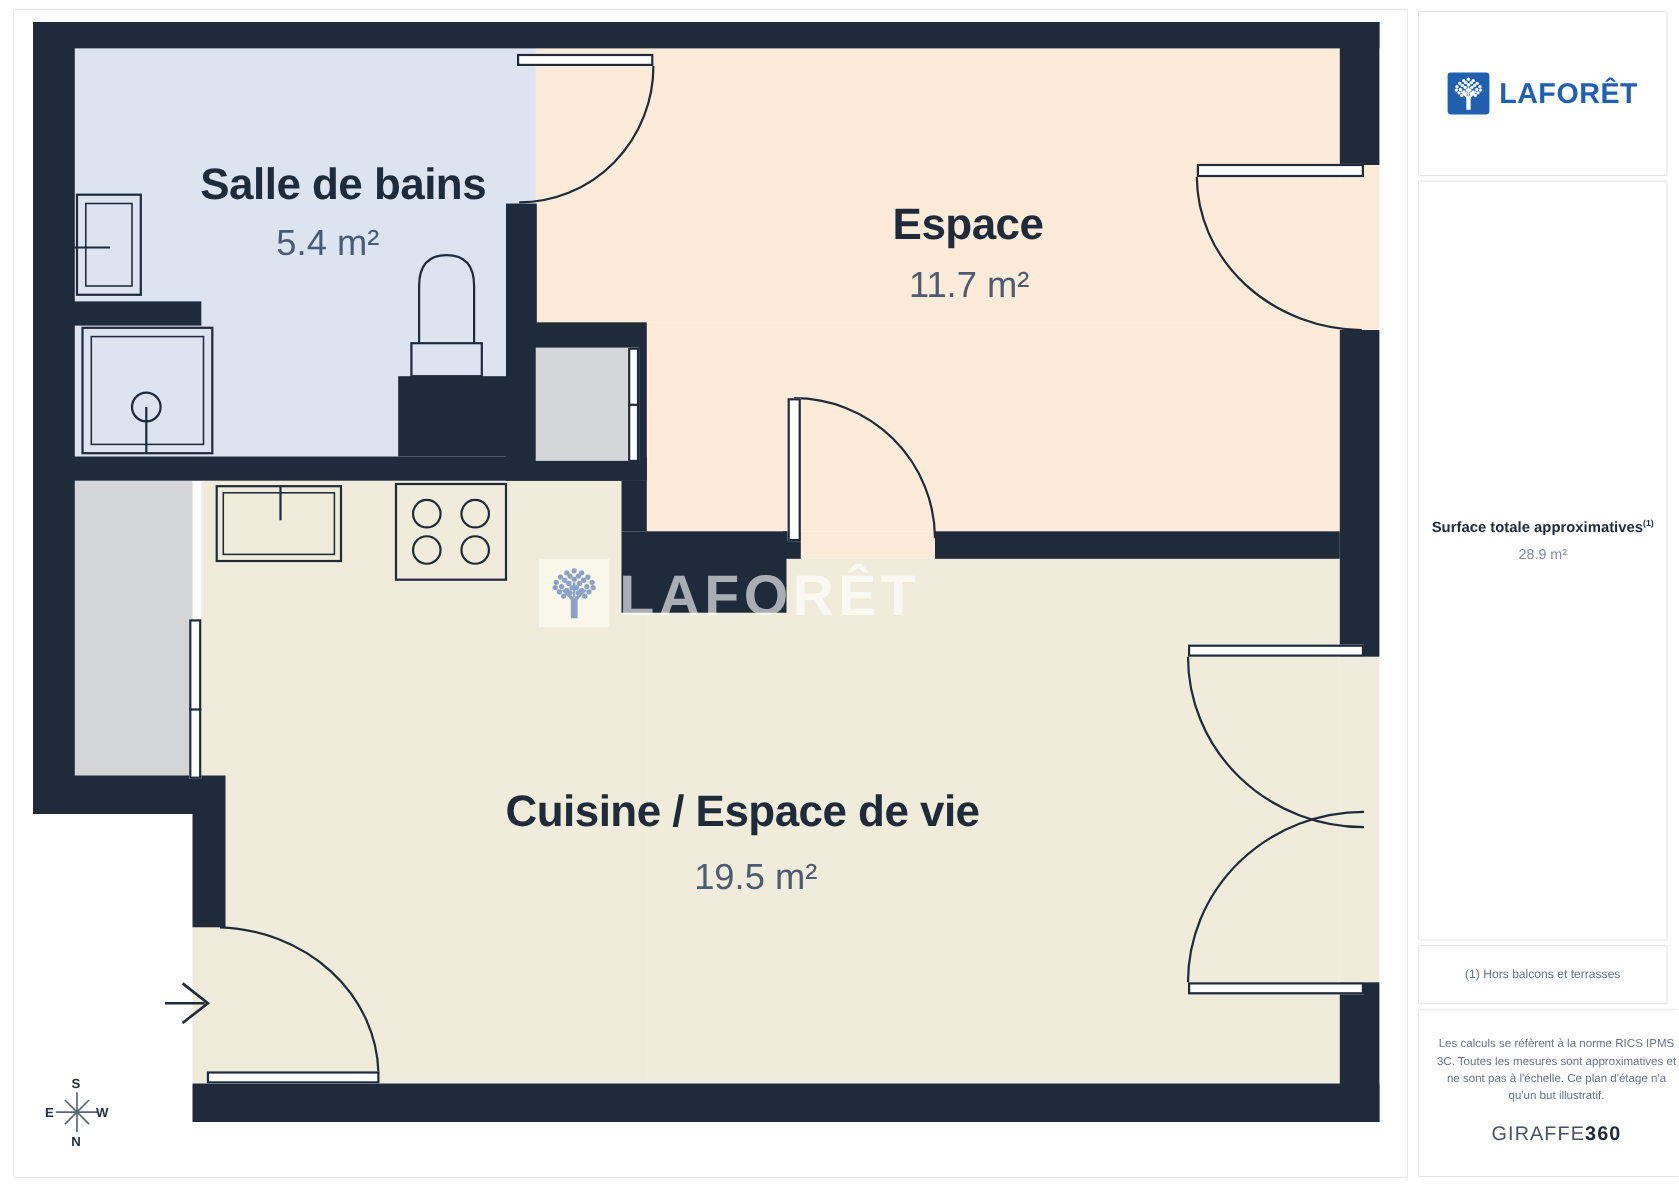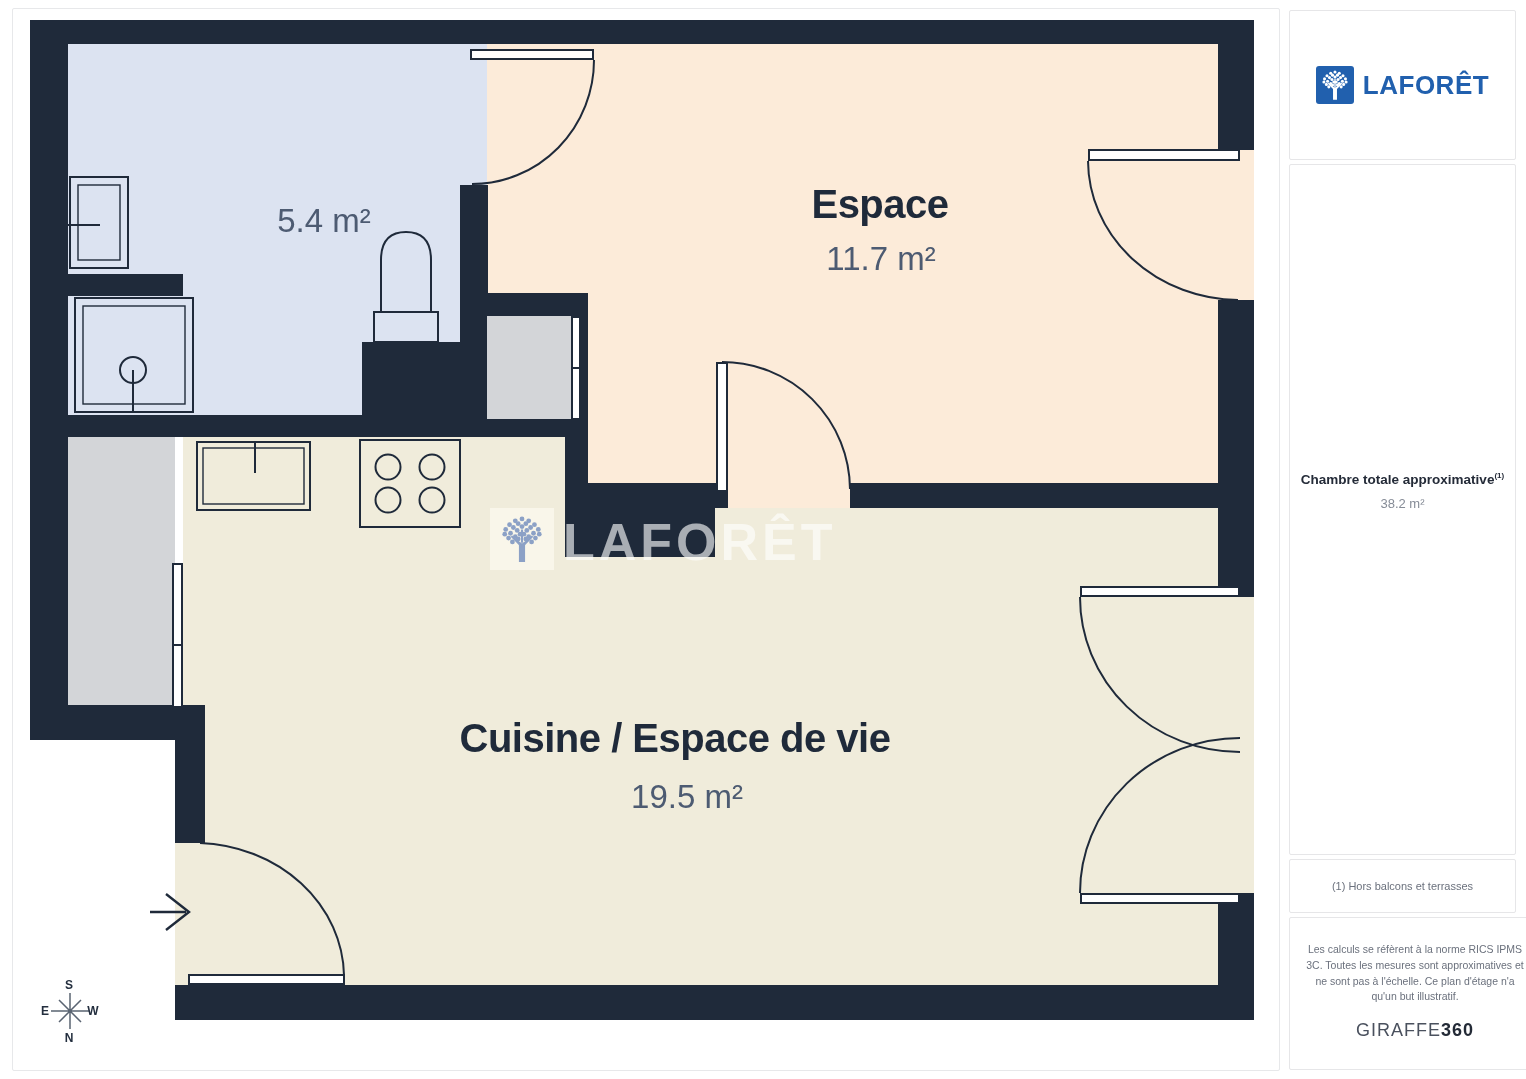--- a/index.html
+++ b/index.html
@@ -186,21 +186,22 @@
   <div class="abs leaf" style="left:1080px;top:893px;width:160px;height:11px;"></div>
   <div class="abs leaf" style="left:188px;top:974px;width:157px;height:11px;"></div>
 
   <div class="wm-box" style="left:490px;top:508px;width:64px;height:62px;">
     <svg width="46" height="50" style="color:#8ca1c6;">
         <use href="#tree"></use>
       </svg>
   </div>
   <div class="wm-text" style="left:563px;top:512px;">LAFORÊT</div>
 
-  <div class="rarea" style="left:324px;top:202px;">5.4 m²</div>
+  <div class="rname" style="left:312px;top:146px;">Salle de bains</div>
+  <div class="rarea" style="left:298px;top:202px;">5.4 m²</div>
   <div class="rname" style="left:880px;top:182px;">Espace</div>
   <div class="rarea" style="left:881px;top:240px;">11.7 m²</div>
   <div class="rname" style="left:675px;top:716px;">Cuisine / Espace de vie</div>
   <div class="rarea" style="left:675px;top:778px;margin-left:12px;">19.5 m²</div>
 
   <div class="compass-letter" style="left:69px;top:985px;">S</div>
   <div class="compass-letter" style="left:45px;top:1011px;">E</div>
   <div class="compass-letter" style="left:93px;top:1011px;">W</div>
   <div class="compass-letter" style="left:69px;top:1038px;">N</div>
 
@@ -210,22 +211,22 @@
         <svg width="30" height="32">
             <use href="#tree"></use>
           </svg>
       </div>
       <span class="logo-text">LAFORÊT</span>
     </div>
   </div>
 
   <div class="sb-box" style="left:1289px;top:164px;width:227px;height:691px;">
     <div style="padding-top:306px;">
-      <div class="surf-title"><span>Chambre totale approximative</span><sup>(1)</sup></div>
-      <div class="surf-value">38.2 m²</div>
+      <div class="surf-title"><span>Surface totale approximatives</span><sup>(1)</sup></div>
+      <div class="surf-value">28.9 m²</div>
     </div>
   </div>
 
   <div class="sb-box" style="left:1289px;top:859px;width:227px;height:54px;">
     <div class="footnote">(1) Hors balcons et terrasses</div>
   </div>
 
   <div class="sb-box" style="left:1289px;top:917px;width:252px;height:153px;">
     <div class="disclaimer">Les calculs se réfèrent à la norme RICS IPMS 3C. Toutes les mesures sont approximatives et ne sont pas à l'échelle. Ce plan d'étage n'a qu'un but illustratif.</div>
     <div class="giraffe"><span>GIRAFFE</span><b>360</b></div>

